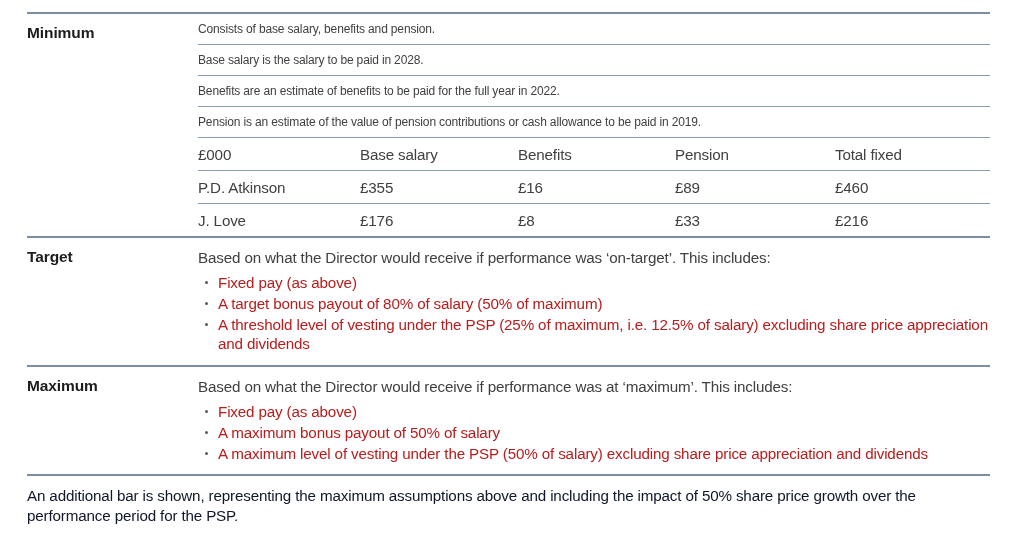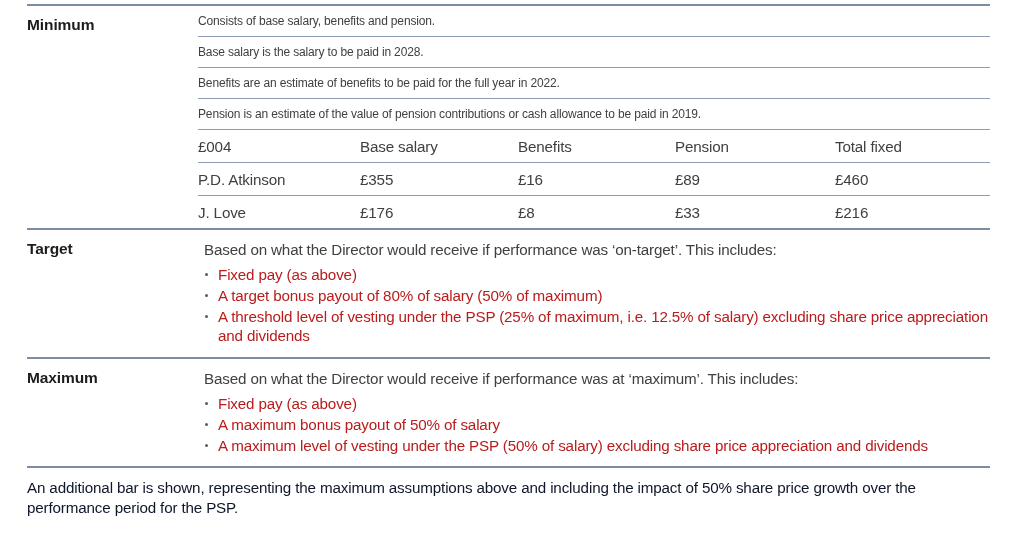--- a/index.html
+++ b/index.html
@@ -13,21 +13,21 @@
     font-family: "Liberation Sans", sans-serif;
     color: #3c3c3c;
     overflow: hidden;
   }
 
   #page {
     position: relative;
     width: 1017px;
     height: 538px;
     box-sizing: border-box;
-    padding: 4px 27px;
+    padding: 12px 27px;
   }
 
   
   .rule-major {
     height: 0;
     border-top: 2.5px solid #7d8da5;
     width: 963px;
   }
   .rule-minor-inner {
     height: 0;
@@ -86,21 +86,20 @@
   .col-pen    { width: 160px; }
   .col-total  { width: auto; }
 
   
   .intro-line {
     font-size: 15.2px;
     color: #404040;
     line-height: 1.25;
     padding: 10px 0 2px 0;
     letter-spacing: -0.15px;
-    margin-left: 6px;
   }
   ul.bullets {
     list-style: none;
     margin: 0;
     padding: 4px 0 10px 0;
   }
   ul.bullets li {
     position: relative;
     font-size: 15.2px;
     color: #b91c1c;
@@ -155,21 +154,21 @@
       <table class="data-table">
         <colgroup>
           <col class="col-name">
             <col class="col-base">
             <col class="col-ben">
             <col class="col-pen">
             <col class="col-total">
         </colgroup>
         <tbody>
           <tr class="has-rule">
-            <td>£004</td>
+            <td>£000</td>
             <td>Base salary</td>
             <td>Benefits</td>
             <td>Pension</td>
             <td>Total fixed</td>
           </tr>
           <tr class="has-rule">
             <td>P.D. Atkinson</td>
             <td>£355</td>
             <td>£16</td>
             <td>£89</td>

